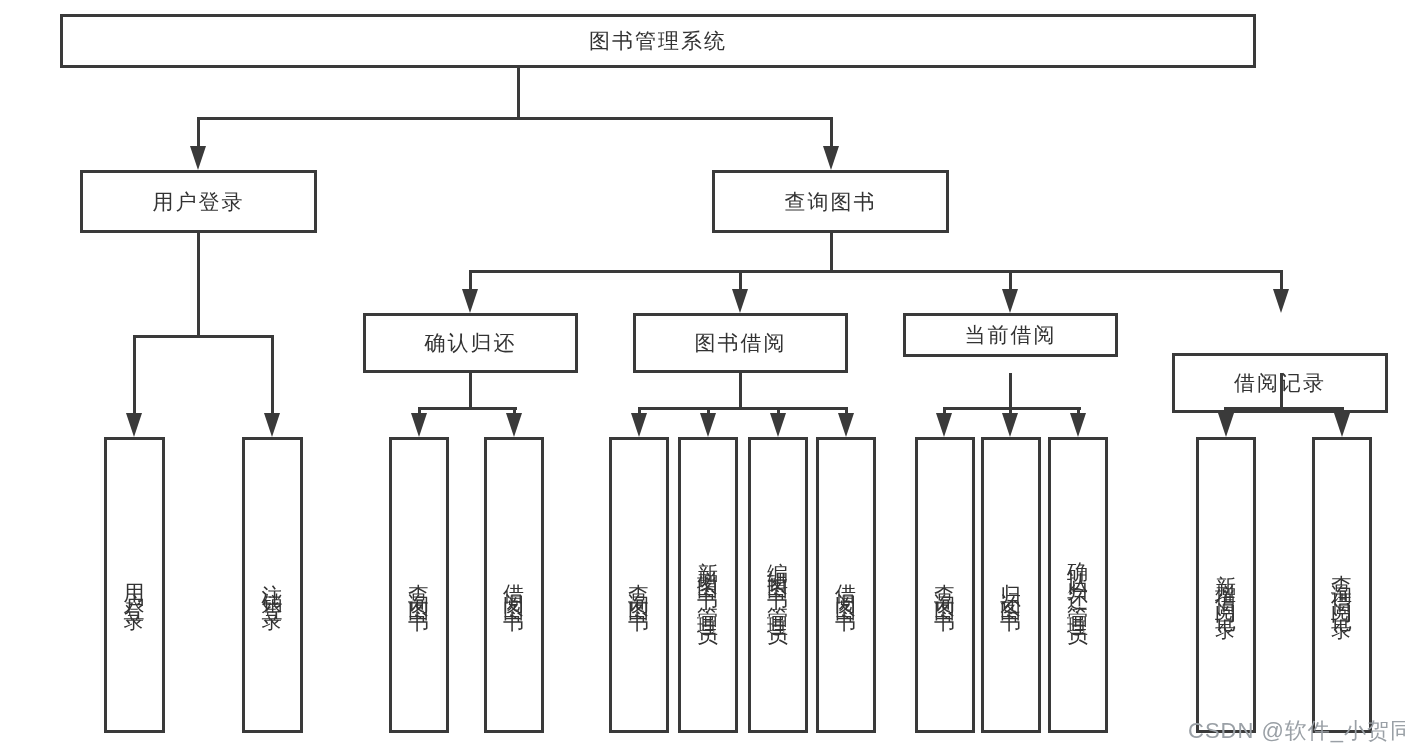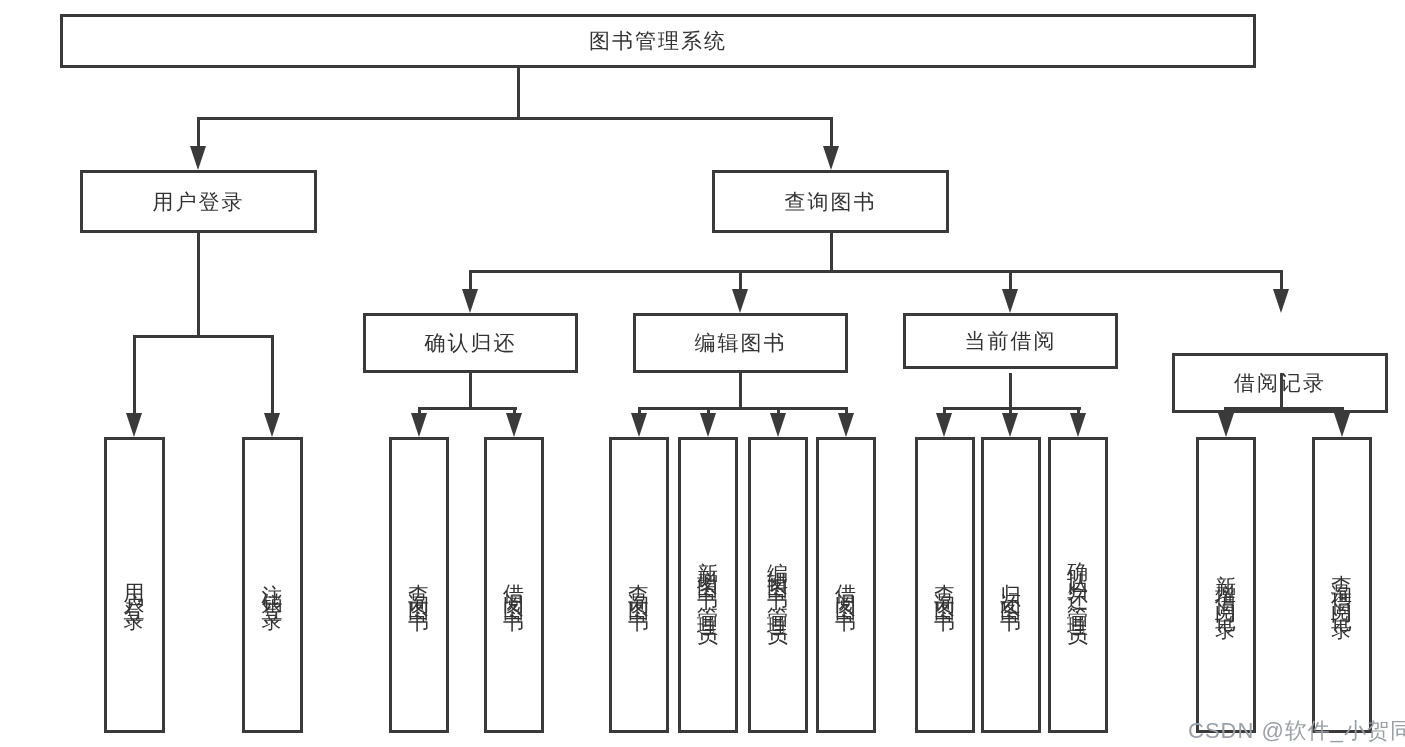--- a/index.html
+++ b/index.html
@@ -13,21 +13,21 @@
   .hlabel{font-size:21px;letter-spacing:2px;white-space:nowrap;}
   .vlabel{writing-mode:vertical-rl;text-orientation:mixed;font-size:21px;
           letter-spacing:9px;line-height:1;white-space:nowrap;}
 
   
   .b-root{left:12px;top:14px;width:1196px;height:54px;margin-left:48px;}
   .b-userlogin{left:80px;top:170px;width:237px;height:63px;}
   .b-bookmgmt{left:712px;top:170px;width:237px;height:63px;}
   .b-newbook{left:363px;top:313px;width:215px;height:60px;}
   .b-borrow{left:633px;top:313px;width:215px;height:60px;}
-  .b-current{left:903px;top:313px;width:215px;height:56px;}
+  .b-current{left:903px;top:313px;width:215px;height:44px;}
   .b-records{left:1172px;top:313px;width:216px;height:60px;margin-top:40px;}
   .leaf{top:437px;width:60px;height:296px;}
   .l1{left:104px;width:61px}.l2{left:242px;width:61px}
   .l3{left:389px}.l4{left:484px}
   .l5{left:609px}.l6{left:678px}.l7{left:748px}.l8{left:816px}
   .l9{left:915px}.l10{left:981px}.l11{left:1048px}
   .l12{left:1196px}.l13{left:1312px}
 
   
   .ln{position:absolute;background:#3a3a3a;}
@@ -41,21 +41,21 @@
 <body>
 
 <div class="stage">
 
   <div class="box b-root hlabel">图书管理系统</div>
 
   <div class="box b-userlogin hlabel">用户登录</div>
   <div class="box b-bookmgmt hlabel">查询图书</div>
 
   <div class="box b-newbook hlabel">确认归还</div>
-  <div class="box b-borrow hlabel">编辑图书</div>
+  <div class="box b-borrow hlabel">图书借阅</div>
   <div class="box b-current hlabel">当前借阅</div>
   <div class="box b-records hlabel">借阅记录</div>
 
   <div class="box leaf l1 vlabel">用户登录</div>
   <div class="box leaf l2 vlabel">注销登录</div>
   <div class="box leaf l3 vlabel">查询图书</div>
   <div class="box leaf l4 vlabel">借阅图书</div>
   <div class="box leaf l5 vlabel">查询图书</div>
   <div class="box leaf l6 vlabel">新增图书（管理员）</div>
   <div class="box leaf l7 vlabel">编辑图书（管理员）</div>

